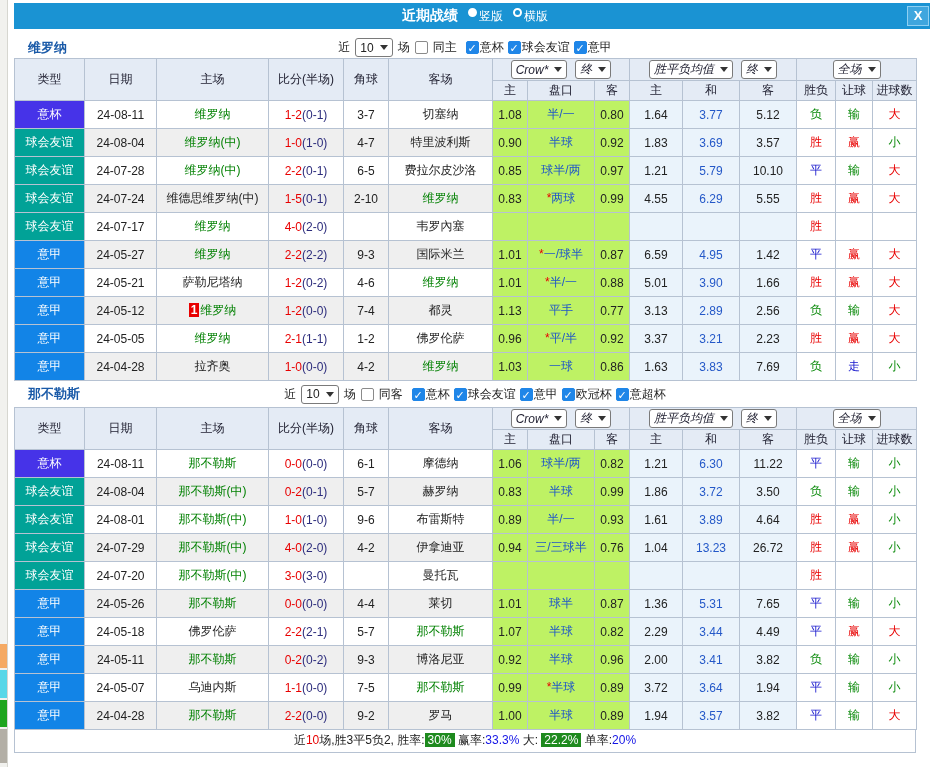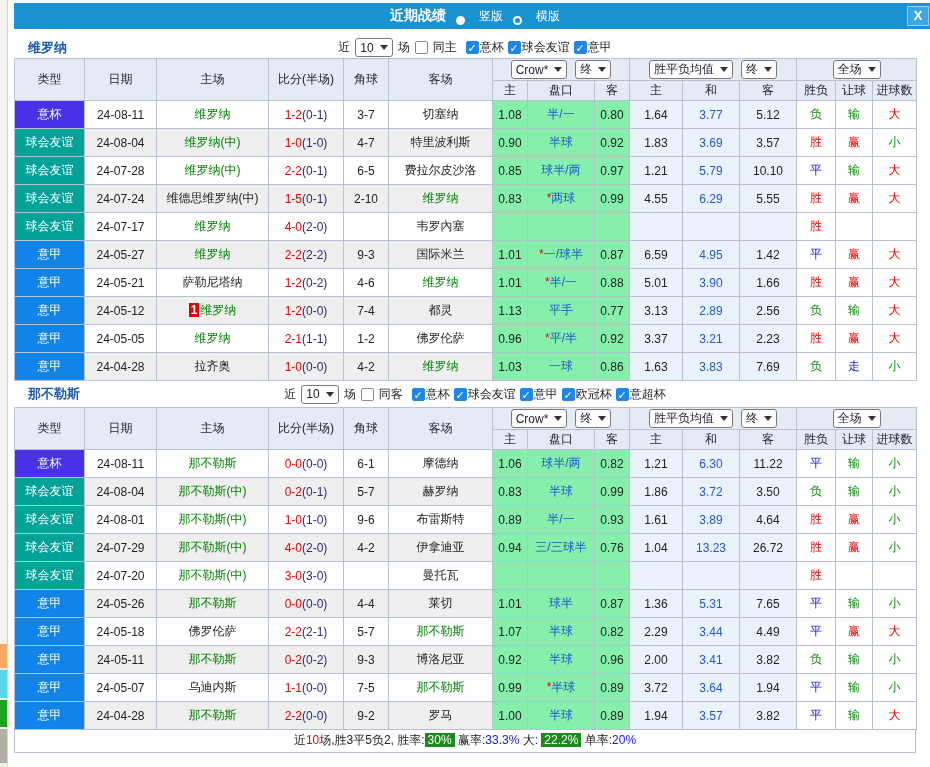--- a/index.html
+++ b/index.html
@@ -8,21 +8,21 @@
 
   
   .left-strip { position:absolute; left:0; top:0; width:8px; height:767px; background:#f1f1ee; border-right:1px solid #d6d6d0; }
   .left-strip .frag { position:absolute; left:0; width:7px; }
 
   .dialog { position:absolute; left:14px; top:3px; width:922px; height:764px; background:#fff; }
 
   
   .titlebar { position:relative; height:26px; background:#1a93d3; display:flex; align-items:center; justify-content:center; gap:10px; }
   .titlebar .title { color:#fff; font-weight:bold; font-size:14px; }
-  .radio-opt { display:inline-flex; align-items:flex-end; gap:14px; color:#fff; font-size:12px; cursor:pointer; }
+  .radio-opt { display:inline-flex; align-items:flex-start; gap:2px; color:#fff; font-size:12px; cursor:pointer; }
   .radio-dot { width:9px; height:9px; border-radius:50%; border:2px solid #fff; display:inline-block; }
   .radio-dot.sel { background:#fff; }
   .close-btn { position:absolute; right:7px; top:3px; width:22px; height:20px; background:#3fa6de; border:1px solid #8fd0f2;
     color:#fff; font-weight:bold; font-size:13px; text-align:center; line-height:18px; cursor:pointer; }
 
   
   .controls { position:relative; height:21px; display:flex; align-items:center; justify-content:center; gap:5px; }
   .controls.first { margin-top:8px; }
   .controls.second { height:26px; }
   .team-name { position:absolute; left:14px; color:#1a5aa8; font-weight:bold; font-size:13px; cursor:pointer; }
@@ -35,30 +35,30 @@
   .filter { display:inline-flex; align-items:center; gap:1px; margin-left:4px; }
 
   
   table { border-collapse:collapse; table-layout:fixed; width:902px; font-size:12px; }
   th, td { border:1px solid #b6c2d2; text-align:center; padding:0; overflow:hidden; white-space:nowrap; }
   thead th { background:#e4ebf5; font-weight:normal; color:#223; }
   thead tr.h1 th { height:22px; }
   thead tr.h2 th { height:20px; }
   tbody td { height:28px; background:#fff; }
   tbody tr:nth-child(even) td.c-plain { background:#efefef; }
-  td.c-ah { background:#86efac; }
+  td.c-ah { background:#bef264; }
   td.c-eu { background:#eaf3fb; }
   .hl { color:#008000; }
   .ft { color:#e80000; }
   .ht { color:#2c2c7c; }
   .line-blue { color:#1f56c8; }
   .star { color:#e80000; }
   .eu-draw { color:#2458c8; }
   .badge1 { background:#e80000; color:#fff; padding:0 2px; font-weight:bold; margin-right:1px; }
-  .hdr-sel-wrap { display:flex; align-items:center; justify-content:center; gap:8px; }
+  .hdr-sel-wrap { display:flex; align-items:center; justify-content:center; gap:8px;font-style:italic; }
 
   
   .summary { width:902px; border:1px solid #b6c2d2; border-top:none; height:23px; line-height:21px; text-align:center; font-size:12px; }
   .sg-red { color:#e80000; }
   .sg-blue { color:#1414e6; }
   .sg-badge-red { background:#e80000; color:#fff; padding:0 3px; }
   .sg-badge-green { background:#1e8a1e; color:#fff; padding:0 3px; }
 </style>
 </head>
 <body>

